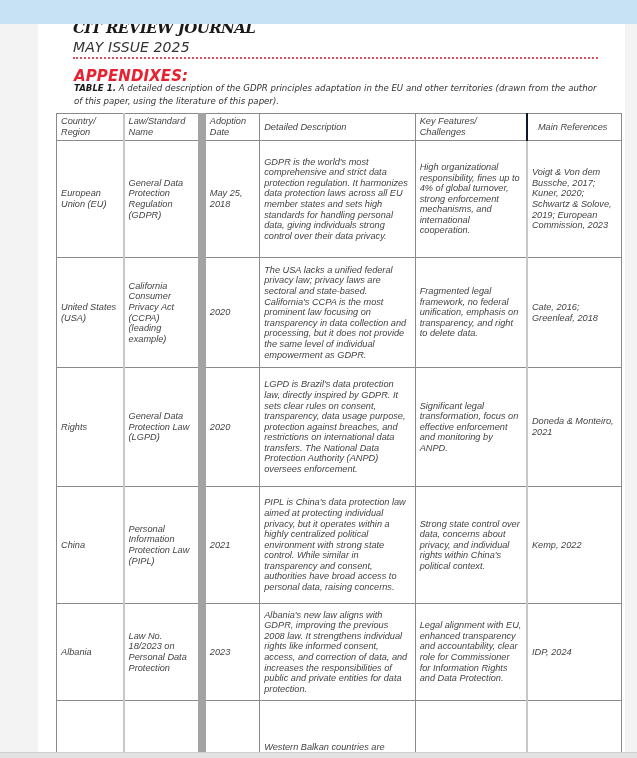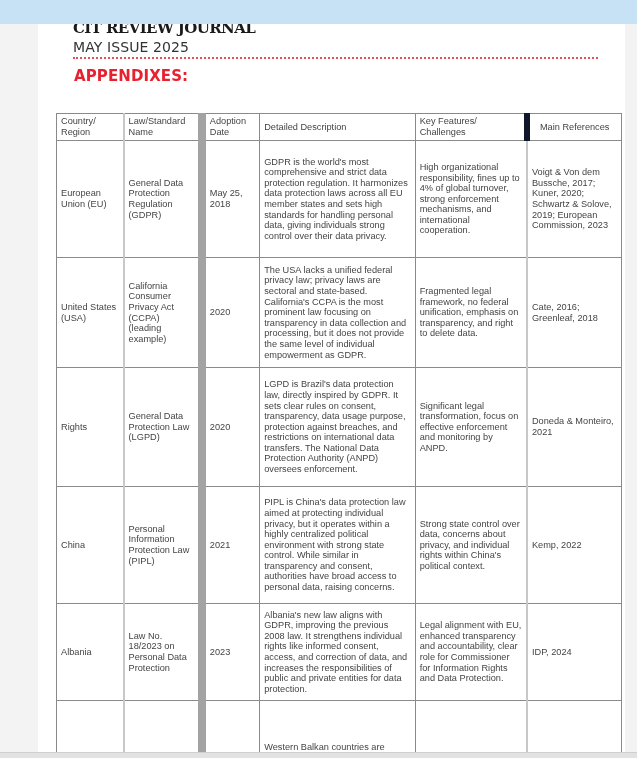--- a/index.html
+++ b/index.html
@@ -7,21 +7,21 @@
     width: 637px; height: 758px; overflow: hidden; position: relative;
     background: #f3f3f3;
     font-family: "DejaVu Sans", sans-serif;
   }
   .topbar {
     position: absolute; left: 0; top: 0; width: 637px; height: 24px;
     background: #c7e1f5; z-index: 5;
   }
   .page {
     position: absolute; left: 38px; top: 0; width: 587px; height: 758px;
-    background: #ffffff; overflow: hidden;
+    background: #ffffff; overflow: hidden; font-style: italic;
   }
   .journal-title {
     position: absolute; left: 35px; top: 19px;
     font-family: "DejaVu Serif", serif; font-weight: bold;
     font-size: 15px; letter-spacing: -0.6px; color: #1a1a1a;
     white-space: nowrap;
   }
   .issue {
     position: absolute; left: 35px; top: 39px;
     font-family: "DejaVu Sans", sans-serif; font-size: 14px; color: #333;
@@ -45,21 +45,21 @@
     border-collapse: collapse; table-layout: fixed;
     font-family: "Liberation Sans", sans-serif; font-size: 9.2px;
     line-height: 10.6px; color: #444;
   }
   table.main td, table.main th {
     border: 1px solid #8a8a8a; padding: 1px 4px; vertical-align: middle;
     text-align: left; font-weight: normal; overflow: hidden;
   }
   table.main th { padding: 2px 4px; height: 22px; }
   table.main td.ref { border-left: 2px solid #c8c8c8; margin-left: 24px; }
-  table.main th.ref { border-left: 6px solid #0f172a; padding-left: 10px; }
+  table.main th.ref { border-left: 2px solid #0f172a; padding-left: 10px; }
   table.main td.c2, table.main th.c2 { border-left: 2px solid #c8c8c8; margin-top: 17px; }
   table.main td.c3, table.main th.c3 { border-left: 8px solid #a3a3a3; }
   .row-eu td { height: 114px; }
   .row-usa td { height: 107px; }
   .row-br td { height: 116px; }
   .row-cn td { height: 114px; }
   .row-al td { height: 94px; }
   .row-wb td { height: 110px; vertical-align: top; }
   .row-wb td.vm { padding-top: 34px; }
   .bottom-strip {
@@ -70,20 +70,21 @@
 </head>
 <body>
 
 <div class="topbar"></div>
 
 <div class="page">
   <div class="journal-title">CIT REVIEW JOURNAL</div>
   <div class="issue">MAY ISSUE 2025</div>
   <div class="dotted-rule"></div>
   <div class="appendix">APPENDIXES:</div>
+  <div class="caption"><b>TABLE 1.</b><span> A detailed description of the GDPR principles adaptation in the EU and other territories (drawn from the author of this paper, using the literature of this paper).</span></div>
 
   <table class="main">
     <colgroup>
       <col style="width:66px">
       <col style="width:77px">
       <col style="width:57px">
       <col style="width:153px">
       <col style="width:110px">
       <col style="width:93px">
     </colgroup>

